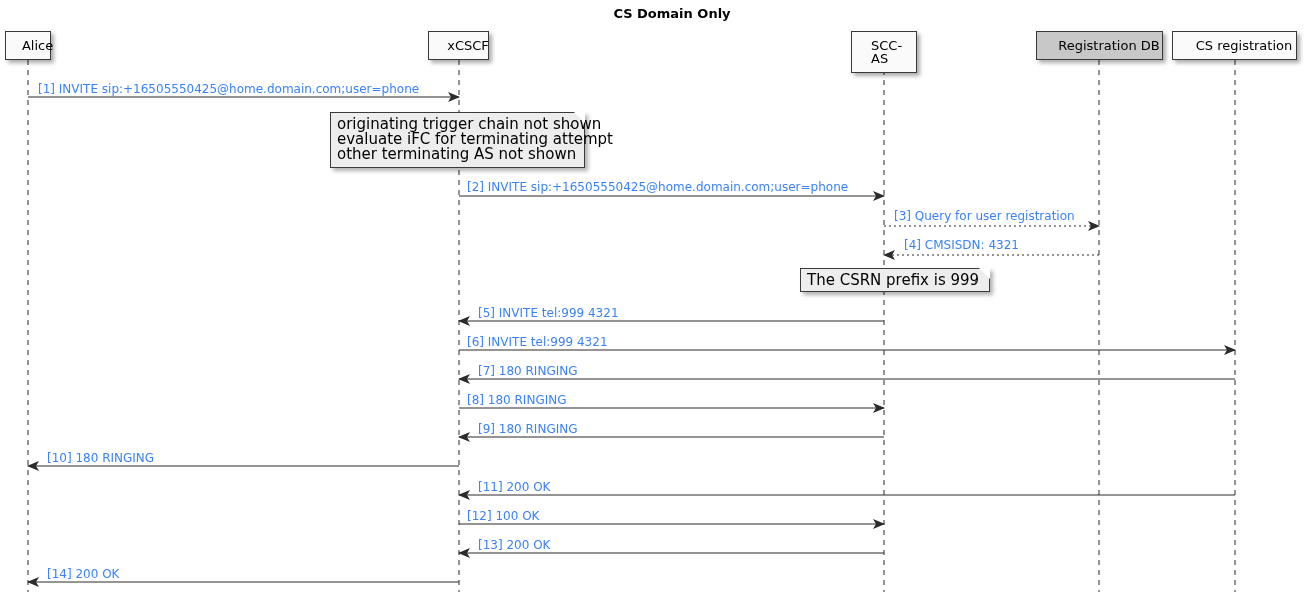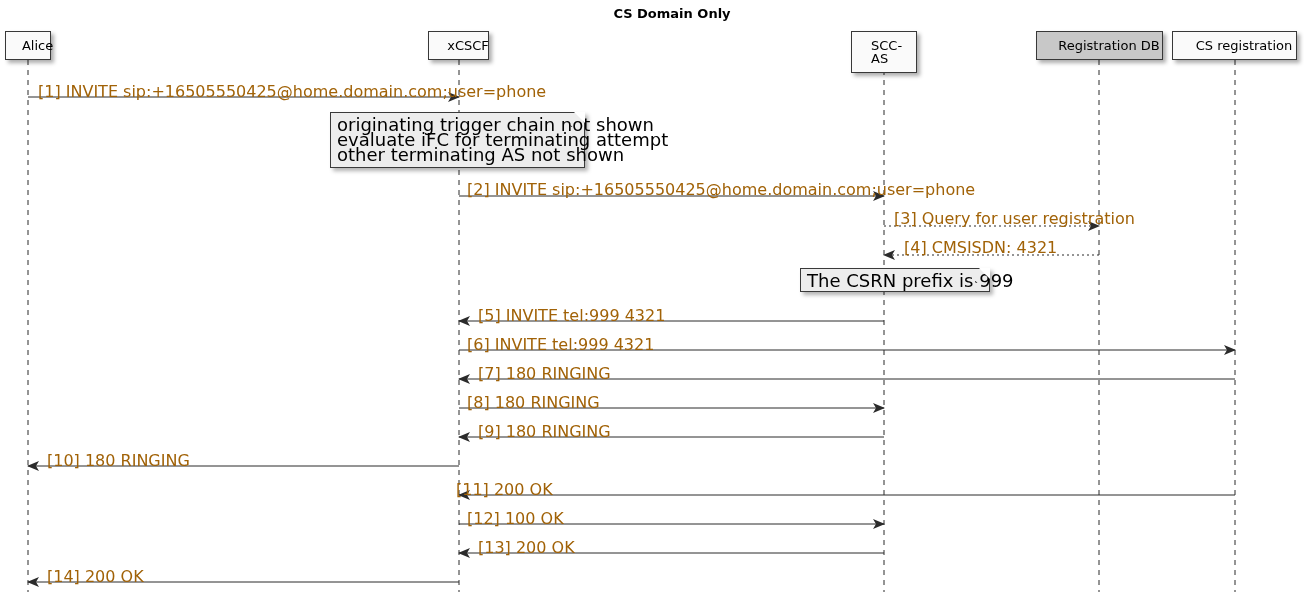--- a/index.html
+++ b/index.html
@@ -51,32 +51,32 @@
     color: #000000;
     line-height: 1;
     font-family: "DejaVu Sans", sans-serif;
     padding-left: 19px;
   }
   .participant.shaded {
     background: #C8C8C8;
   }
   .msg-label {
     position: absolute;
-    font-size: 16px;
-    color: #a16207;
+    font-size: 12px;
+    color: #3b82f6;
     white-space: nowrap;
     font-family: "DejaVu Sans", sans-serif;
   }
   .note {
     position: absolute;
     box-sizing: border-box;
     background: #EDEDED;
     border: 1px solid #3A3A3A;
     box-shadow: 3px 3px 4px rgba(0,0,0,0.3);
-    font-size: 18px;
+    font-size: 15px;
     color: #000000;
     padding: 4px 8px 4px 6px;
     line-height: 15px;
     white-space: pre;
     font-family: "DejaVu Sans", sans-serif;
   }
   .note .fold {
     position: absolute;
     right: -1px;
     top: -1px;
@@ -167,21 +167,21 @@
       <div class="msg-label" style="left: 38px; top: 82px;">[1] INVITE sip:+16505550425@home.domain.com;user=phone</div>
       <div class="msg-label" style="left: 467px; top: 180px;">[2] INVITE sip:+16505550425@home.domain.com;user=phone</div>
       <div class="msg-label" style="left: 894px; top: 209px;">[3] Query for user registration</div>
       <div class="msg-label" style="left: 904px; top: 238px;">[4] CMSISDN: 4321</div>
       <div class="msg-label" style="left: 478px; top: 306px;">[5] INVITE tel:999 4321</div>
       <div class="msg-label" style="left: 467px; top: 335px;">[6] INVITE tel:999 4321</div>
       <div class="msg-label" style="left: 478px; top: 364px;">[7] 180 RINGING</div>
       <div class="msg-label" style="left: 467px; top: 393px;">[8] 180 RINGING</div>
       <div class="msg-label" style="left: 478px; top: 422px;">[9] 180 RINGING</div>
       <div class="msg-label" style="left: 47px; top: 451px;">[10] 180 RINGING</div>
-      <div class="msg-label" style="left: 456px; top: 480px;">[11] 200 OK</div>
+      <div class="msg-label" style="left: 478px; top: 480px;">[11] 200 OK</div>
       <div class="msg-label" style="left: 467px; top: 509px;">[12] 100 OK</div>
       <div class="msg-label" style="left: 478px; top: 538px;">[13] 200 OK</div>
       <div class="msg-label" style="left: 47px; top: 567px; text-align: center;">[14] 200 OK</div>
     </div>
   <div id="notes-layer">
       <div class="note" style="left: 330px; top: 112px; width: 255px; height: 56px;"><span>originating trigger chain not shown
 evaluate iFC for terminating attempt
 other terminating AS not shown</span><span class="fold"></span><span class="fold-edge"></span></div>
       <div class="note" style="left: 800px; top: 268px; width: 190px; height: 24px;"><span>The CSRN prefix is 999</span><span class="fold"></span><span class="fold-edge"></span></div>
     </div>

